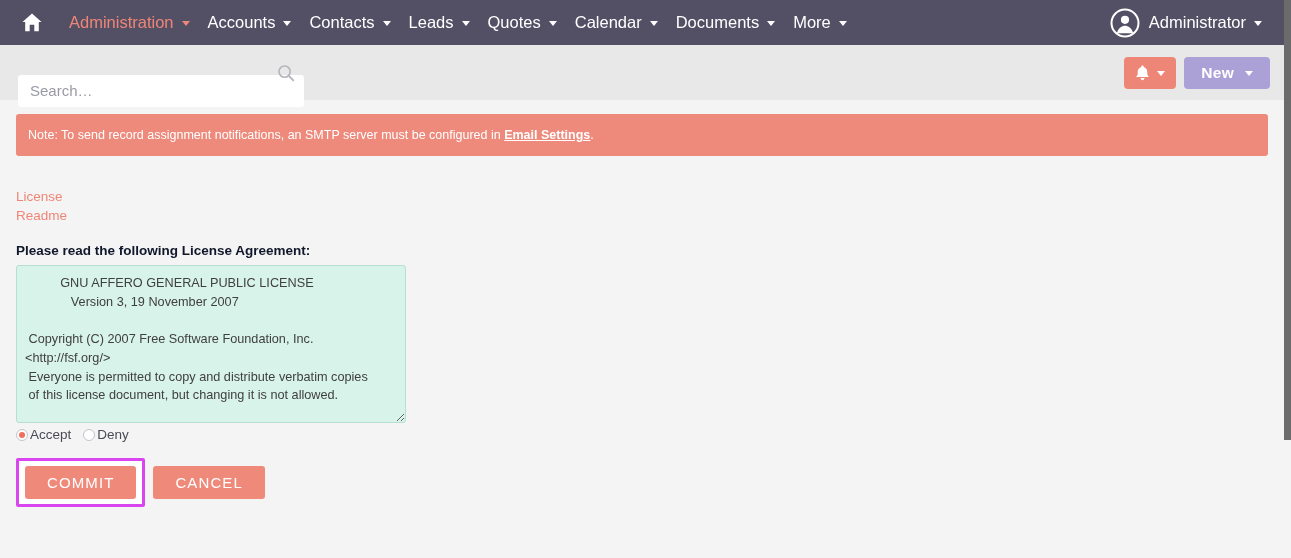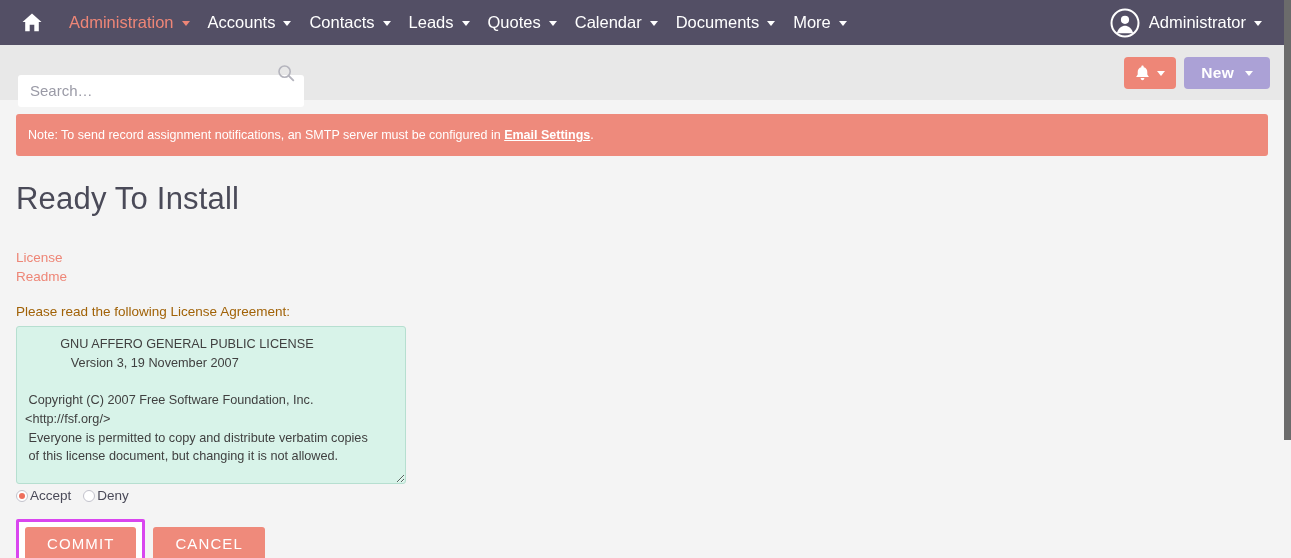--- a/index.html
+++ b/index.html
@@ -188,22 +188,22 @@
     display: block;
     color: #ee8677;
     font-size: 13.5px;
     text-decoration: none;
     cursor: pointer;
   }
 
   .license-label {
     margin: 18px 0 7px 16px;
     font-size: 13.5px;
-    font-weight: normal;
-    color: #a16207;
+    font-weight: bold;
+    color: #0f172a;
   }
 
   .license-box {
     margin-left: 16px;
     width: 390px;
     height: 158px;
     background: #d8f3e9;
     border: 1px solid #b6dfd0;
     border-radius: 3px;
     box-sizing: border-box;
@@ -379,21 +379,20 @@
     </button>
   </div>
 </div>
 
 <div class="content">
 
   <div class="alert">
     <span>Note: To send record assignment notifications, an SMTP server must be configured in </span><a href="#">Email Settings</a><span>.</span>
   </div>
 
-  <h1 class="page-title">Ready To Install</h1>
 
   <div class="link-list">
     <a href="#">License</a>
     <a href="#">Readme</a>
   </div>
 
   <div class="license-label">Please read the following License Agreement:</div>
 
   <textarea class="license-box" readonly="" style="">          GNU AFFERO GENERAL PUBLIC LICENSE
              Version 3, 19 November 2007

